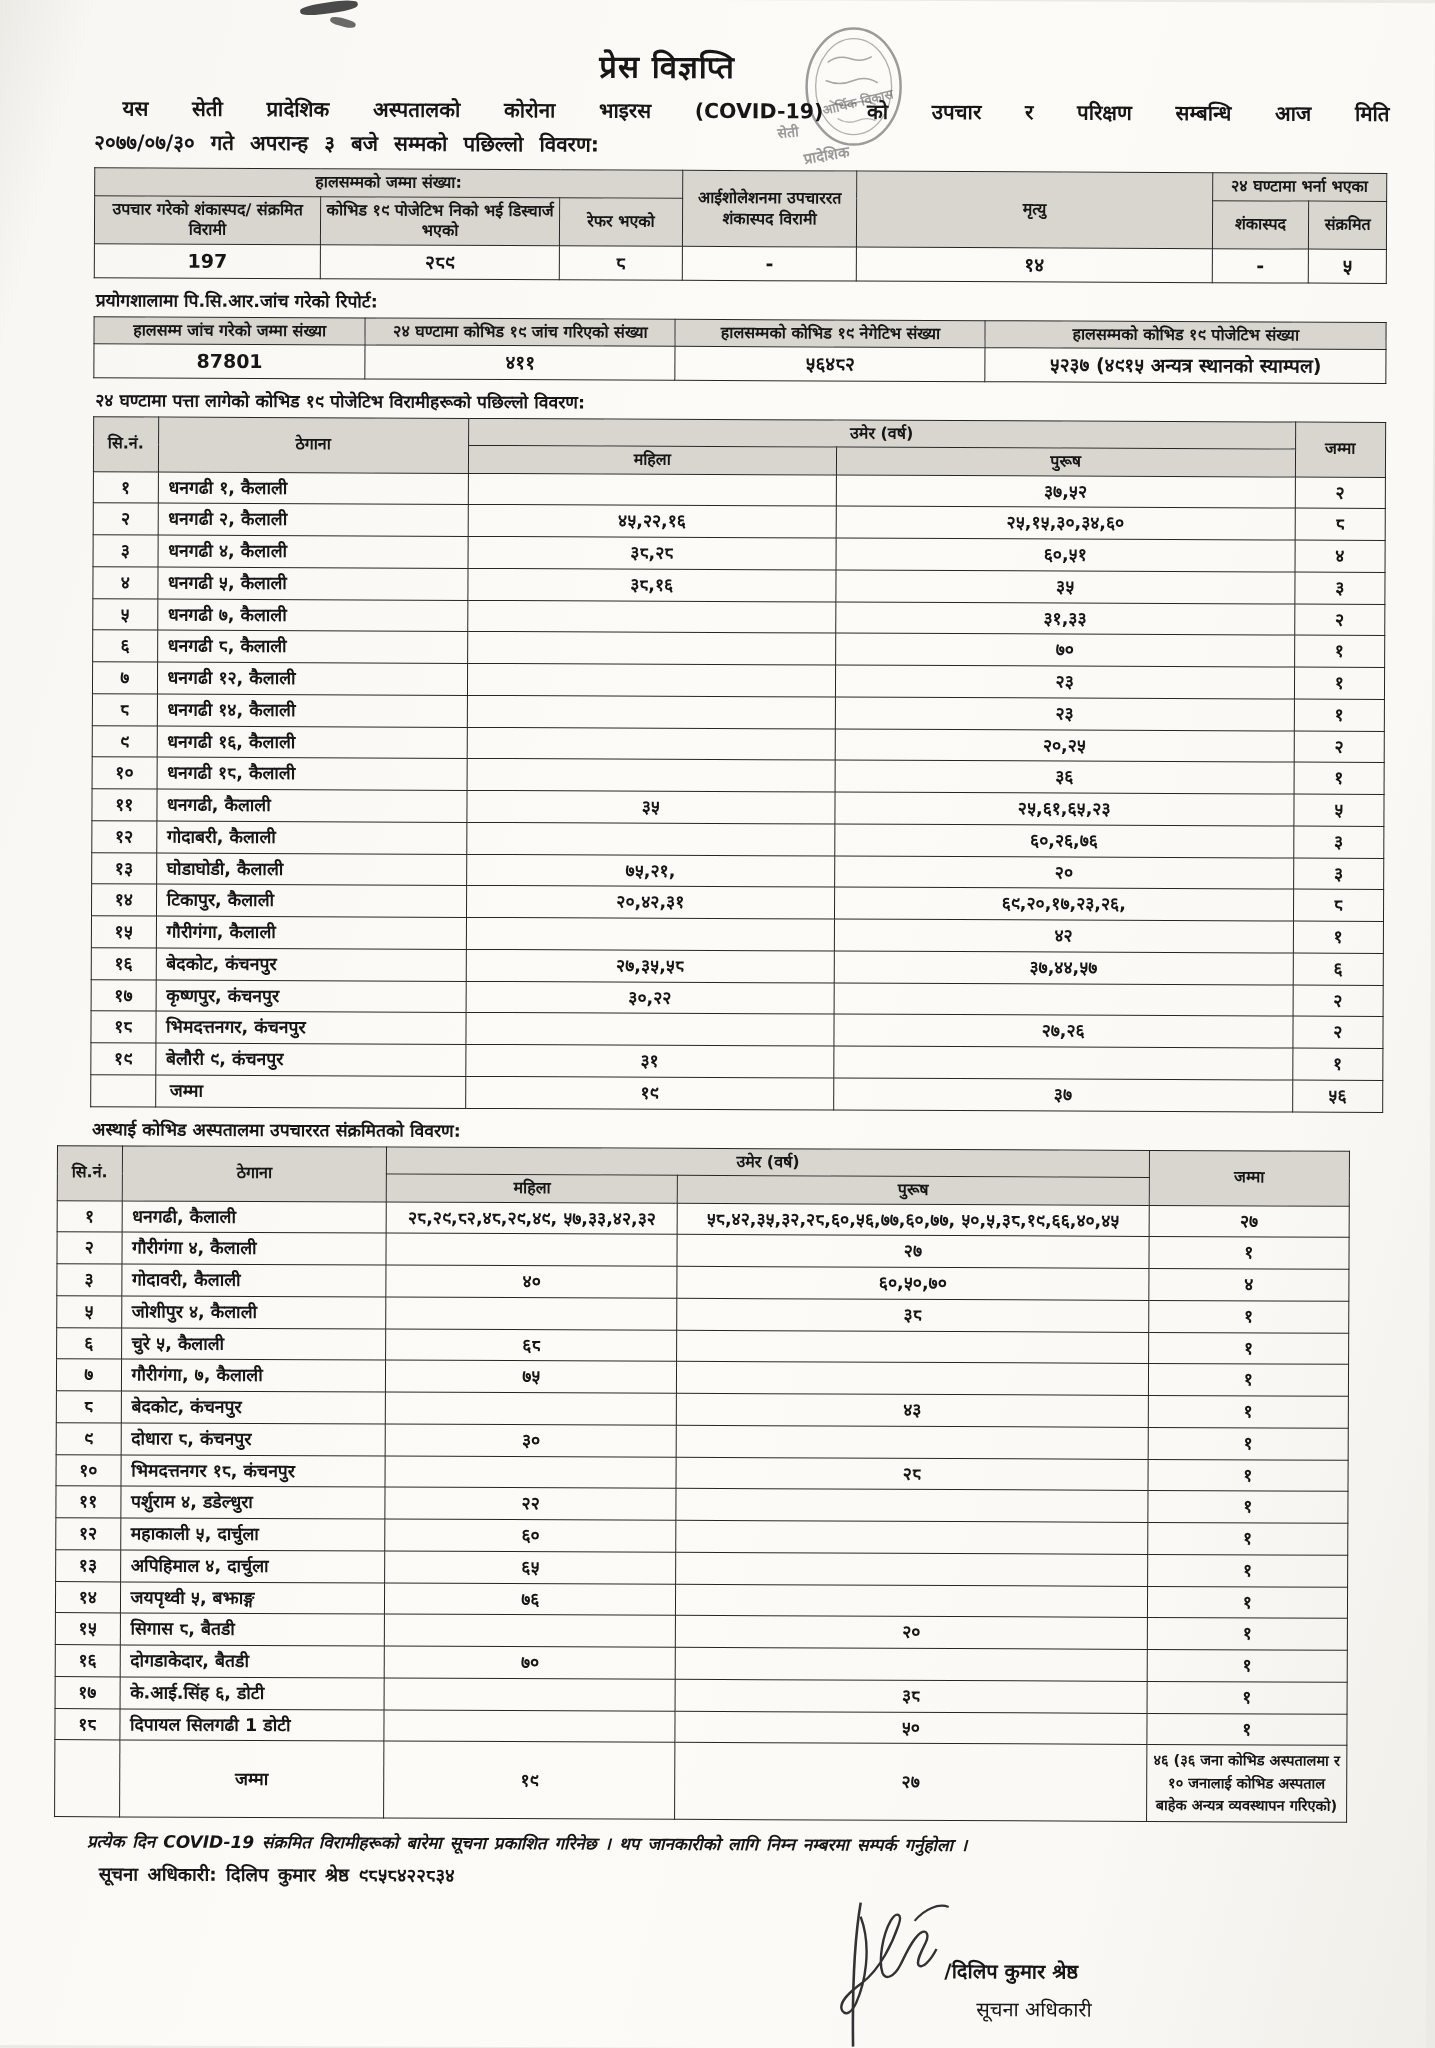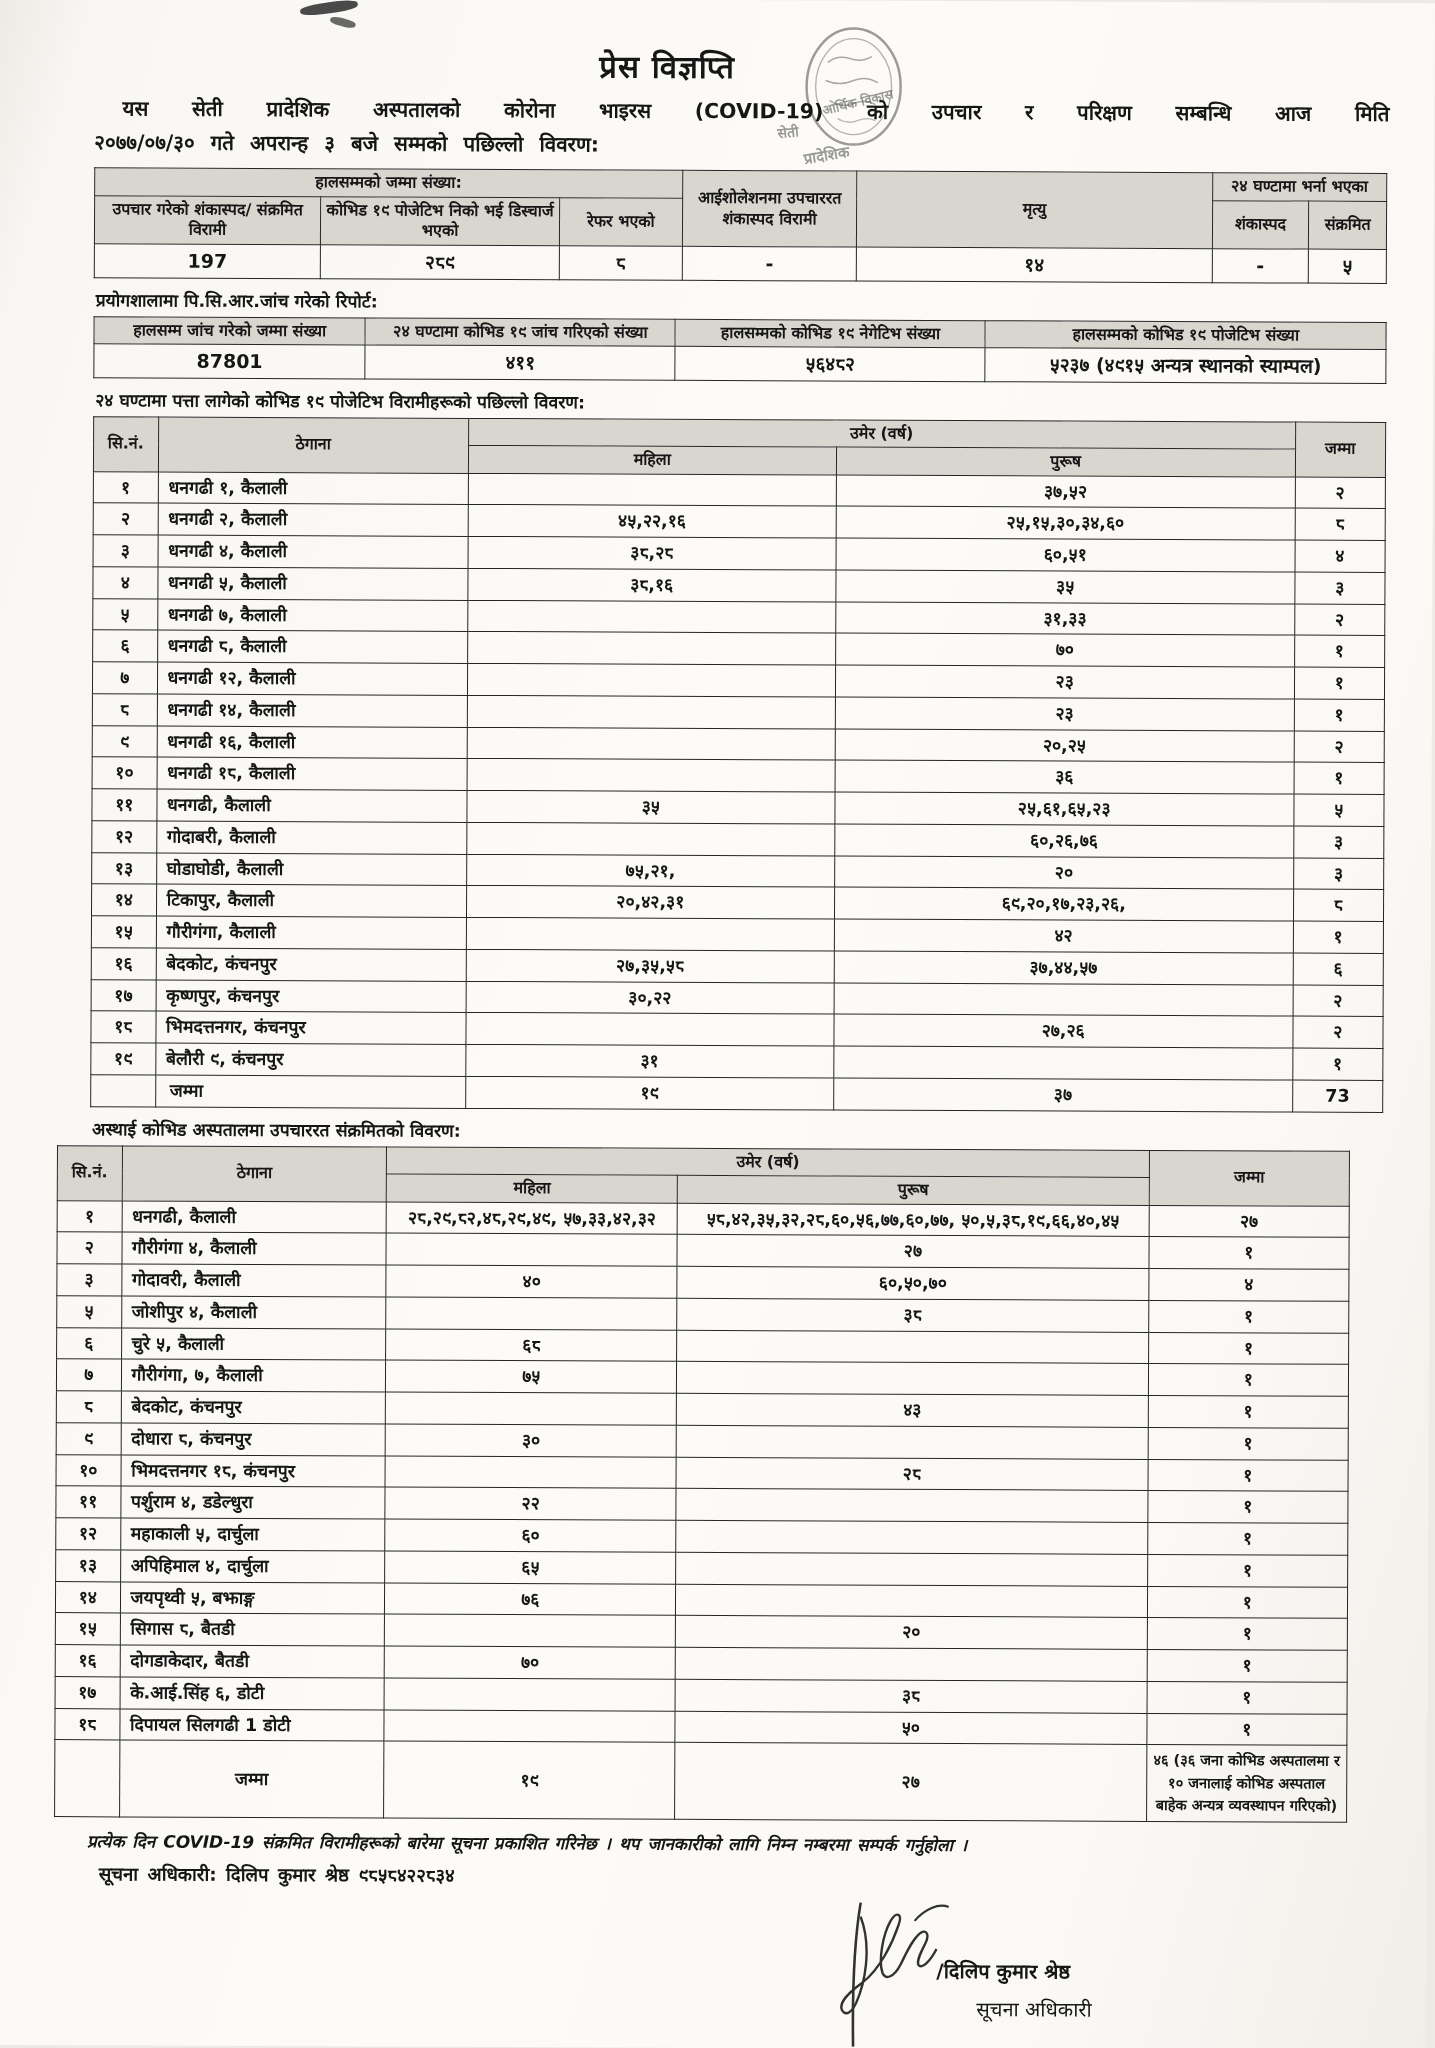--- a/index.html
+++ b/index.html
@@ -40,21 +40,21 @@
   .place-cell{text-align:left !important;padding-left:10px !important;}
   .total-row td{font-weight:700;}
   .total-label{text-align:left !important;padding-left:14px !important;}
   .t4{width:1328px;margin-left:-33px;}
   .note-cell{font-size:14.5px !important;line-height:1.55 !important;font-weight:600;}
   .footnote{font-style:italic;font-weight:700;font-size:17px;margin:12px 0 0 0;word-spacing:2px;}
   .contact{font-weight:700;font-size:18.5px;margin:8px 0 0 12px;word-spacing:3px;}
   
   .sig{position:absolute;left:835px;top:1908px;width:400px;height:140px;}
   .sig svg{position:absolute;left:0;top:-10px;opacity:.9;}
-  .sig-name{position:absolute;left:110px;top:48px;font-size:20px;font-weight:600;white-space:nowrap;}
+  .sig-name{position:absolute;left:118px;top:48px;font-size:20px;font-weight:600;white-space:nowrap;}
   .sig-role{position:absolute;left:150px;top:86px;font-size:20px;font-weight:400;}
 </style>
 </head>
 <body>
 
 <div class="sheet">
   <div class="artifact a1"></div>
   <div class="artifact a2"></div>
 
   <div class="stamp">
@@ -296,21 +296,21 @@
     <td class="c-m"></td>
     <td class="c-t">१</td>
   </tr>
         </tbody>
       <tbody>
         <tr class="total-row">
           <td></td>
           <td class="total-label">जम्मा</td>
           <td>१९</td>
           <td>३७</td>
-          <td>73</td>
+          <td>५६</td>
         </tr>
       </tbody>
     </table>
 
     <p class="seclabel">अस्थाई कोभिड अस्पतालमा उपचाररत संक्रमितको विवरण:</p>
 
     <table class="tbl t4">
       <colgroup>
         <col style="width:5%">
           <col style="width:20.5%">

